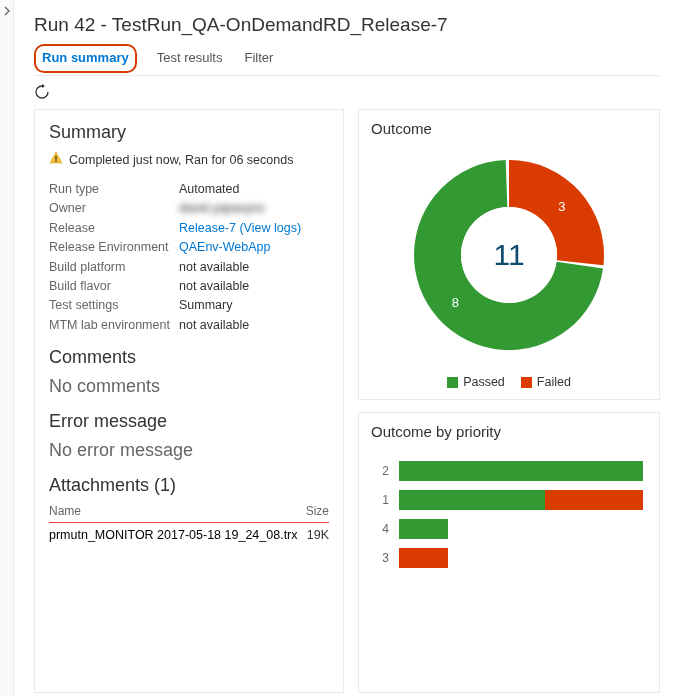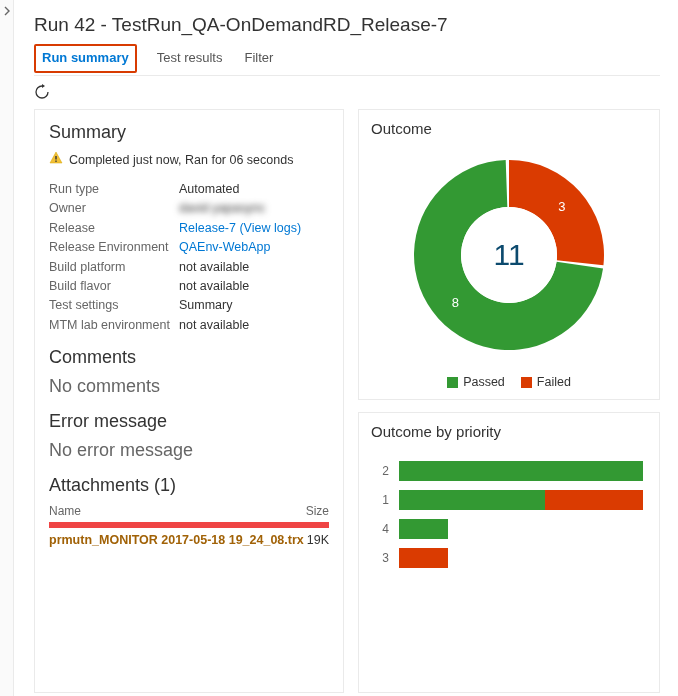--- a/index.html
+++ b/index.html
@@ -3,40 +3,40 @@
 <meta charset="utf-8">
 <style>
   * { box-sizing: border-box; margin: 0; padding: 0; }
   body { font-family: "Segoe UI", sans-serif; font-size: 13px; color: #333; background: #fff; width: 678px; height: 696px; overflow: hidden; position: relative; }
   .collapse-handle { position: absolute; left: 0; top: 0; width: 14px; padding-top: 4px; text-align: center; border-right: 1px solid #eaeaea; height: 100%; background: #fafafa; }
   .collapse-handle svg { width: 10px; height: 10px; }
   .main { position: absolute; left: 14px; right: 0; top: 0; bottom: 0; padding: 14px 18px 0 20px; }
   .title { font-size: 19px; font-weight: 400; color: #333; margin-bottom: 8px; }
   .tabs { display: flex; gap: 18px; border-bottom: 1px solid #eaeaea; }
   .tab { padding: 6px 2px 8px; font-size: 13px; color: #555; cursor: pointer; }
-  .tab.active { color: #0078d4; font-weight: 600; border: 2px solid #d83b01; border-radius: 2px; padding: 4px 6px 6px; margin-bottom: 2px; }
+  .tab.active { color: #0078d4; font-weight: 600; border: 2px solid #d83b01; border-radius: 10px; padding: 4px 6px 6px; margin-bottom: 2px; }
   .toolbar { padding: 8px 0 6px; }
   .refresh { cursor: pointer; display: inline-block; }
   .refresh svg { width: 16px; height: 16px; }
   .content { display: flex; gap: 14px; height: calc(100% - 98px); }
   .left { flex: 0 0 310px; border: 1px solid #eaeaea; padding: 12px 14px; overflow: hidden; }
   .right { flex: 1; display: flex; flex-direction: column; gap: 12px; overflow: hidden; }
   .panel { border: 1px solid #eaeaea; padding: 10px 12px; }
   h2 { font-size: 18px; font-weight: 400; color: #333; margin-bottom: 8px; }
   .status-row { display: flex; align-items: center; gap: 6px; font-size: 12.5px; color: #333; margin-bottom: 12px; }
   .warn-icon svg { width: 14px; height: 14px; }
   .kv { display: flex; font-size: 12.5px; line-height: 1.55; }
   .kv .k { flex: 0 0 130px; color: #666; }
   .kv .v { color: #333; }
   .kv .v.link { color: #0078d4; cursor: pointer; }
   .blur { filter: blur(3px); color: #777; }
   .muted { color: #666; font-size: 18px; margin: 4px 0 14px; }
-  .attach-head { display: flex; justify-content: space-between; font-size: 12px; color: #666; padding-bottom: 4px; border-bottom: 6px solid #ef4444; }
+  .attach-head { display: flex; justify-content: space-between; font-size: 12px; color: #666; padding-bottom: 4px; border-bottom: 1px solid #ef4444; }
   .attach-row { display: flex; justify-content: space-between; font-size: 12.5px; padding-top: 5px; }
-  .attach-row .name { color: #a16207; cursor: pointer; font-weight: bold; }
+  .attach-row .name { color: #000000; cursor: pointer; }
   .donut-wrap { position: relative; width: 220px; height: 220px; margin: 8px auto 10px; }
   .donut-center { position: absolute; left: 50%; top: 50%; transform: translate(-50%,-50%); font-size: 30px; color: #0c4a6e; }
   .donut-label { position: absolute; color: #fff; font-size: 13px; }
   .legend { display: flex; gap: 16px; justify-content: center; font-size: 12.5px; }
   .legend .sw { display: inline-block; width: 11px; height: 11px; margin-right: 5px; vertical-align: middle; }
   .bars { padding: 8px 4px 2px; }
   .bar-row { display: flex; align-items: center; gap: 10px; margin: 9px 0; }
   .bar-row .cat { width: 14px; font-size: 12px; color: #666; text-align: right; }
   .bar-row .track { flex: 1; height: 20px; display: flex; }
   .seg { height: 100%; }

